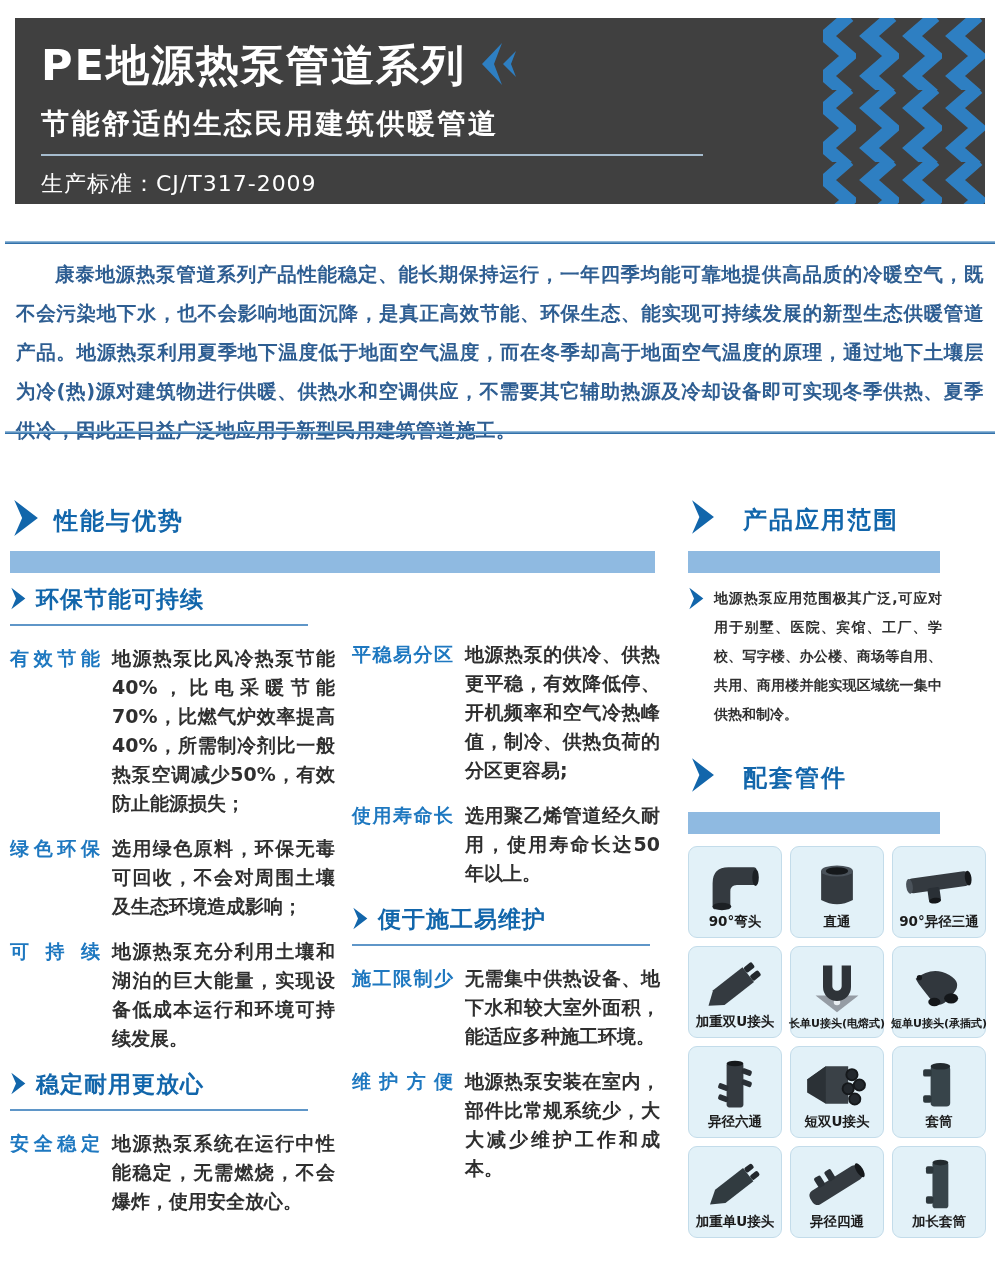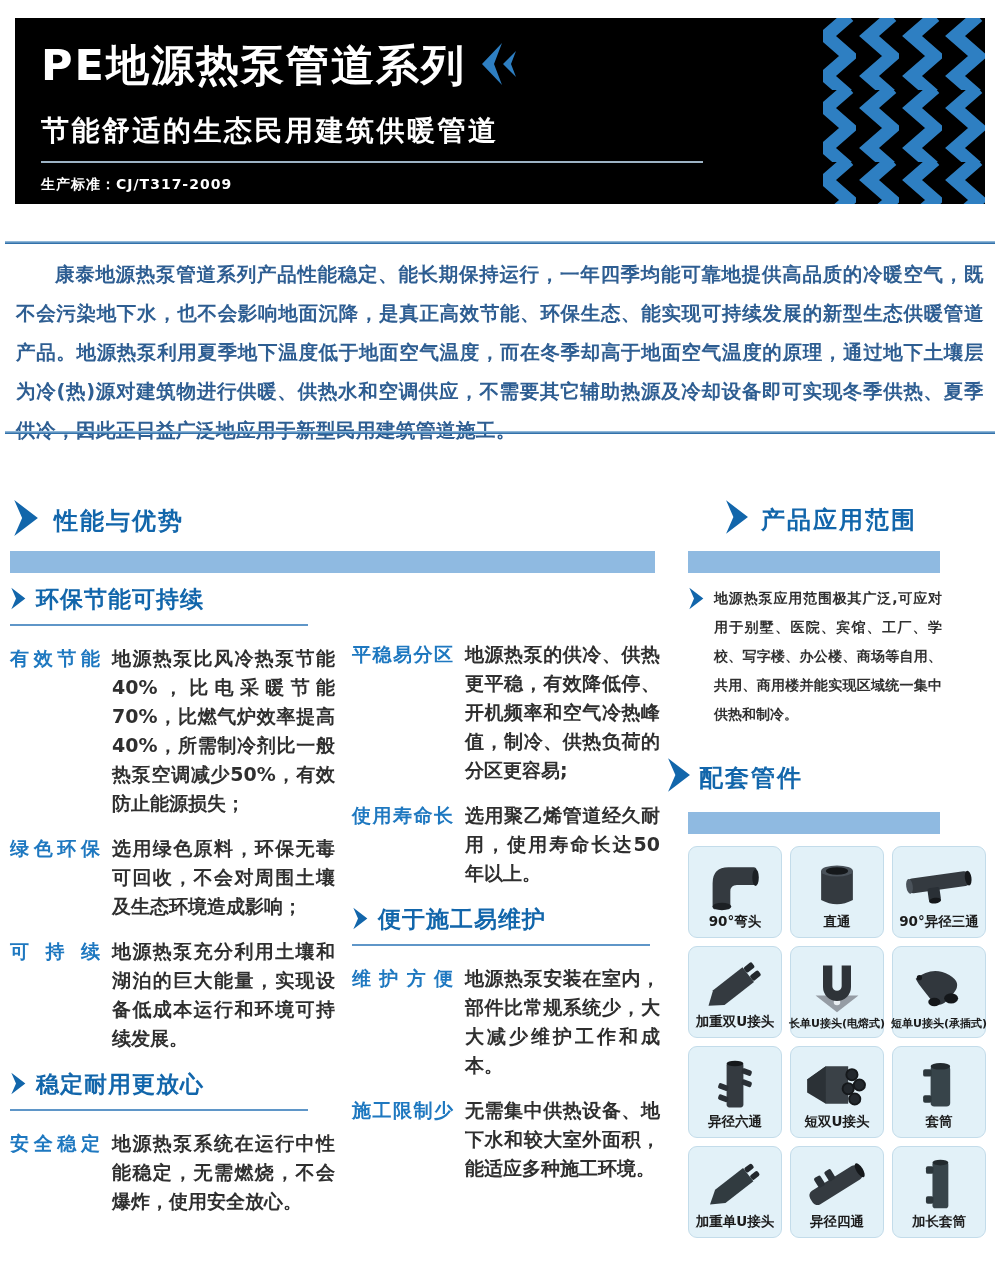--- a/index.html
+++ b/index.html
@@ -2,39 +2,39 @@
 <html><head>
 <meta charset="utf-8">
 <style>
   html,body{margin:0;padding:0;}
   body{
     width:1000px;height:1277px;position:relative;background:#ffffff;
     font-family:"DejaVu Sans","Liberation Sans",sans-serif;
     overflow:hidden;
   }
   
-  .banner{position:absolute;left:15px;top:18px;width:970px;height:186px;background:#000000;color:#fff;overflow:hidden;}
+  .banner{position:absolute;left:15px;top:18px;width:970px;height:186px;background:#404040;color:#fff;overflow:hidden;}
   .banner-inner{position:relative;z-index:2;padding:25px 0 0 26px;}
   .title-row{display:flex;align-items:center;gap:14px;}
   .banner-title{font-size:43px;font-weight:bold;letter-spacing:2px;line-height:1.05;}
-  .banner-sub{font-size:28px;font-weight:bold;letter-spacing:2.5px;margin-top:23px;}
+  .banner-sub{font-size:28px;font-weight:bold;letter-spacing:2.5px;margin-top:16px;}
   .banner-rule{width:662px;height:2px;background:#b9d2e7;opacity:.85;margin-top:11px;}
-  .banner-standard{font-size:14px;font-weight:bold;letter-spacing:1px;margin-top:13px;}
+  .banner-standard{font-size:22px;font-weight:normal;letter-spacing:1px;margin-top:13px;}
   .pattern-wrap{position:absolute;right:0;top:0;width:172px;height:186px;z-index:1;}
   
   .hrule{position:absolute;left:5px;width:990px;height:3px;background:linear-gradient(to bottom,#a6c9e4,#1a5f9e);}
   .hrule.r1{top:241px;}
   .hrule.r2{top:431px;}
   .intro{position:absolute;left:16px;top:255px;width:968px;font-size:19.5px;line-height:39px;
     color:#2e5e92;font-weight:bold;text-align:justify;text-indent:2em;letter-spacing:.5px;margin:0;}
   
   .sec-head{position:absolute;display:flex;align-items:center;gap:15px;color:#1266ab;font-size:24px;font-weight:bold;letter-spacing:2px;}
   .sec-head.perf{left:12px;top:500px;}
-  .sec-head.app{left:724px;top:500px;gap:12px;justify-content:center;}
-  .sec-head.fit{left:666px;top:758px;gap:8px;}
+  .sec-head.app{left:690px;top:500px;gap:28px;justify-content:center;}
+  .sec-head.fit{left:690px;top:758px;gap:28px;}
   .sec-bar{position:absolute;height:22px;background:#8fbae1;}
   .bar-perf{left:10px;top:551px;width:645px;}
   .bar-app{left:688px;top:551px;width:252px;}
   .bar-fit{left:688px;top:812px;width:252px;}
   
   .subhead{display:flex;align-items:flex-end;gap:10px;color:#1266ab;font-size:23px;font-weight:bold;letter-spacing:1px;}
   .subhead-rule{height:2px;background:#5f96c8;width:298px;margin-top:9px;}
   
   .col{position:absolute;top:584px;}
   .col-left{left:10px;width:325px;}
@@ -167,26 +167,26 @@
     <span class="chev">
       <svg width="16" height="23" viewBox="0 0 24 32">
           <path d="M2 0 L23 16 L2 32 L9 16 Z" fill="#1266ab"></path>
         </svg>
     </span>
     <span>便于施工易维护</span>
   </div>
   <div class="subhead-rule mb18"></div>
 
   <div class="feature">
+    <span class="term">施工限制少</span>
+    <p class="ftext">无需集中供热设备、地下水和较大室外面积，能适应多种施工环境。</p>
+  </div>
+  <div class="feature">
     <span class="term">维护方便</span>
     <p class="ftext">地源热泵安装在室内，部件比常规系统少，大大减少维护工作和成本。</p>
-  </div>
-  <div class="feature">
-    <span class="term">施工限制少</span>
-    <p class="ftext">无需集中供热设备、地下水和较大室外面积，能适应多种施工环境。</p>
   </div>
 </div>
 
 <div class="app-para">
   <span class="chev" style="margin-top:3px">
     <svg width="16" height="23" viewBox="0 0 24 32">
         <path d="M2 0 L23 16 L2 32 L9 16 Z" fill="#1266ab"></path>
       </svg>
   </span>
   <p class="ftext">地源热泵应用范围极其广泛,可应对用于别墅、医院、宾馆、工厂、学校、写字楼、办公楼、商场等自用、共用、商用楼并能实现区域统一集中供热和制冷。</p>

